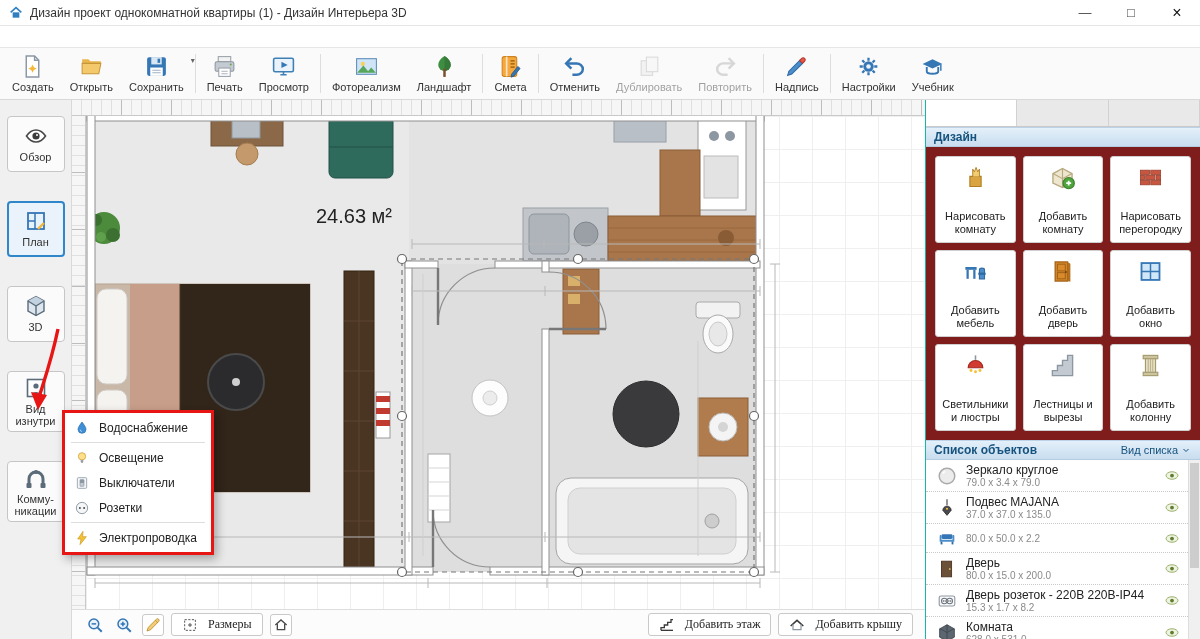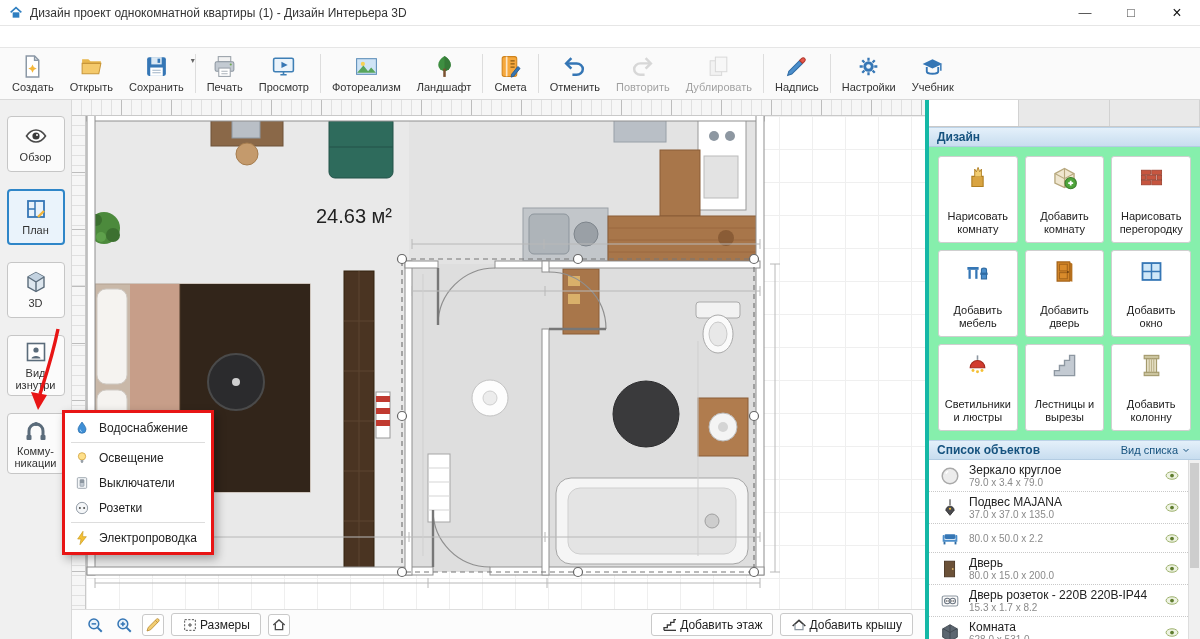--- a/index.html
+++ b/index.html
@@ -23,21 +23,21 @@
   .tool-btn { position:relative; display:flex; flex-direction:column; align-items:center; justify-content:center; gap:2px; padding:2px 8px; font-size:11px; color:#333; }
   .tool-btn .tic { width:25px; height:25px; }
   .tool-btn.disabled { opacity:.45; filter:grayscale(1); }
   .tool-btn .dd { position:absolute; right:-3px; top:7px; font-size:8px; color:#666; }
   .toolbar .sep { width:1px; background:#ddd; margin:5px 3px; }
 
   
   .content { position:relative; display:flex; height:539px; }
 
   
-  .sidebar { width:72px; background:#f0f0f0; border-right:1px solid #d9d9d9; display:flex; flex-direction:column; align-items:center; gap:17px; padding-top:16px; }
+  .sidebar { width:72px; background:#f0f0f0; border-right:1px solid #d9d9d9; display:flex; flex-direction:column; align-items:center; gap:29px; padding-top:16px; }
   .side-btn { width:58px; min-height:56px; background:#fbfbfb; border:1px solid #c6c6c6; border-radius:4px; display:flex; flex-direction:column; align-items:center; justify-content:center; gap:3px; font-size:11px; color:#333; text-align:center; padding:4px 2px; }
   .side-btn.active { border:2px solid #2f86c8; background:#eaf3fb; }
   .side-btn .sic { width:24px; height:24px; }
   .slabel { line-height:1.1; word-break:break-word; }
 
   
   .comm-popup { position:absolute; left:62px; top:310px; width:152px; background:#fff; border:3px solid #e81515; box-shadow:3px 4px 9px rgba(0,0,0,.3); z-index:40; padding:2px 0; }
   .comm-item { display:flex; align-items:center; gap:9px; height:25px; padding:0 9px; font-size:12px; color:#222; }
   .comm-item .cic { width:16px; height:16px; flex:0 0 16px; }
   .comm-popup .sep { height:1px; background:#ddd; margin:2px 6px; }
@@ -59,26 +59,26 @@
     background-image:linear-gradient(to right,#efefef 1px,transparent 1px), linear-gradient(to bottom,#efefef 1px,transparent 1px);
     background-size:33px 33px; }
   .plan-svg { position:absolute; inset:0; width:100%; height:100%; }
   .dims { position:absolute; inset:0; }
   .dim { position:absolute; transform:translate(-50%,-50%); font-size:11px; color:#222; background:rgba(255,255,255,.85); padding:0 2px; line-height:1.1; }
   .area-label { position:absolute; left:268px; top:100px; transform:translate(-50%,-50%); font-size:20px; color:#222; }
 
   .canvas-footer { position:absolute; left:0; right:0; bottom:0; height:30px; background:#fcfcfc; border-top:1px solid #ddd; display:flex; align-items:center; gap:7px; padding:0 12px; z-index:6; }
   .foot-ic { width:22px; height:22px; padding:2px; }
   .foot-ic.boxed { border:1px solid #c9c9c9; border-radius:3px; background:#fff; }
-  .foot-btn { height:23px; border:1px solid #c9c9c9; background:#fff; border-radius:3px; display:flex; align-items:center; gap:2px; padding:0 10px; font-size:12px; color:#222; font-family:Liberation Sans, sans-serif; }
+  .foot-btn { height:23px; border:1px solid #c9c9c9; background:#fff; border-radius:3px; display:flex; align-items:center; gap:10px; padding:0 10px; font-size:12px; color:#222; font-family:Liberation Serif, serif; }
   .foot-btn .bic { width:16px; height:16px; }
   .right1 { margin-left:auto; }
 
   
-  .right-panel { width:275px; border-left:4px solid #14b8a6; background:#86efac; display:flex; flex-direction:column; }
+  .right-panel { width:275px; border-left:1px solid #14b8a6; background:#7f1d1d; display:flex; flex-direction:column; }
   .panel-tabs { display:flex; height:27px; background:#e3e3e3; border-bottom:1px solid #c9c9c9; }
   .panel-tab { flex:1; display:flex; align-items:center; justify-content:center; font-size:12px; color:#333; border-right:1px solid #d2d2d2; background:#e9e9e9; }
   .panel-tab.active { background:#fff; font-weight:bold; }
   .section-header { height:20px; flex:0 0 20px; background:linear-gradient(#e4f0fa,#c8ddef); color:#15527e; font-weight:bold; font-size:12px; display:flex; align-items:center; padding:0 8px; border-top:1px solid #bcd3e7; border-bottom:1px solid #b3cce2; }
   .view-mode { margin-left:auto; font-weight:normal; font-size:11px; display:flex; align-items:flex-end; gap:2px; color:#15527e; }
   .view-mode .chev { width:12px; height:12px; }
   .design-grid { display:grid; grid-template-columns:repeat(3,1fr); gap:7px; padding:9px; }
   .design-btn { background:#fff; border:1px solid #cfcfcf; border-radius:3px; height:87px; display:flex; flex-direction:column; align-items:center; justify-content:center; gap:19px; font-size:11px; color:#222; text-align:center; line-height:1.15; padding:2px; }
   .design-btn .dic { width:27px; height:27px; }
   .objects-list { flex:1; background:#fff; position:relative; overflow:hidden; }
@@ -225,35 +225,35 @@
           <path d="M9 4 4 9l5 5" fill="none" stroke="#3576b5" stroke-width="2.4"></path>
           <path d="M4 9h10a6 5.5 0 0 1 0 11h-4" fill="none" stroke="#3576b5" stroke-width="2.4"></path>
         </svg>
       </span>
     <span data-item="label">Отменить</span>
 
   </div>
     <div class="tool-btn disabled">
     <span class="tic" data-item-icon="icon">
         <svg viewBox="0 0 24 24" xmlns="http://www.w3.org/2000/svg">
+          <rect x="4" y="6.5" width="11" height="14" fill="#e4ebf1" stroke="#a7b4c0"></rect>
+          <rect x="9" y="3" width="11" height="14" fill="#f2f6f9" stroke="#a7b4c0"></rect>
+        </svg>
+      </span>
+    <span data-item="label">Дублировать</span>
+
+  </div>
+    <div class="tool-btn disabled">
+    <span class="tic" data-item-icon="icon">
+        <svg viewBox="0 0 24 24" xmlns="http://www.w3.org/2000/svg">
           <path d="M15 4l5 5-5 5" fill="none" stroke="#9ab0c2" stroke-width="2.4"></path>
           <path d="M20 9H10a6 5.5 0 0 0 0 11h4" fill="none" stroke="#9ab0c2" stroke-width="2.4"></path>
         </svg>
       </span>
     <span data-item="label">Повторить</span>
-
-  </div>
-    <div class="tool-btn disabled">
-    <span class="tic" data-item-icon="icon">
-        <svg viewBox="0 0 24 24" xmlns="http://www.w3.org/2000/svg">
-          <rect x="4" y="6.5" width="11" height="14" fill="#e4ebf1" stroke="#a7b4c0"></rect>
-          <rect x="9" y="3" width="11" height="14" fill="#f2f6f9" stroke="#a7b4c0"></rect>
-        </svg>
-      </span>
-    <span data-item="label">Дублировать</span>
 
   </div>
     <div class="sep"></div>
     <div class="tool-btn">
     <span class="tic" data-item-icon="icon">
         <svg viewBox="0 0 24 24" xmlns="http://www.w3.org/2000/svg">
           <path d="M3.5 20.5l1.2-4L15 6.2l2.8 2.8L7.5 19.3l-4 1.2z" fill="#4b8ecb" stroke="#2f6ba3"></path>
           <path d="M15 6.2l2-2c.8-.8 2-.8 2.8 0 .8.8.8 2 0 2.8l-2 2z" fill="#e8574b" stroke="#b03a30"></path>
         </svg>
       </span>

